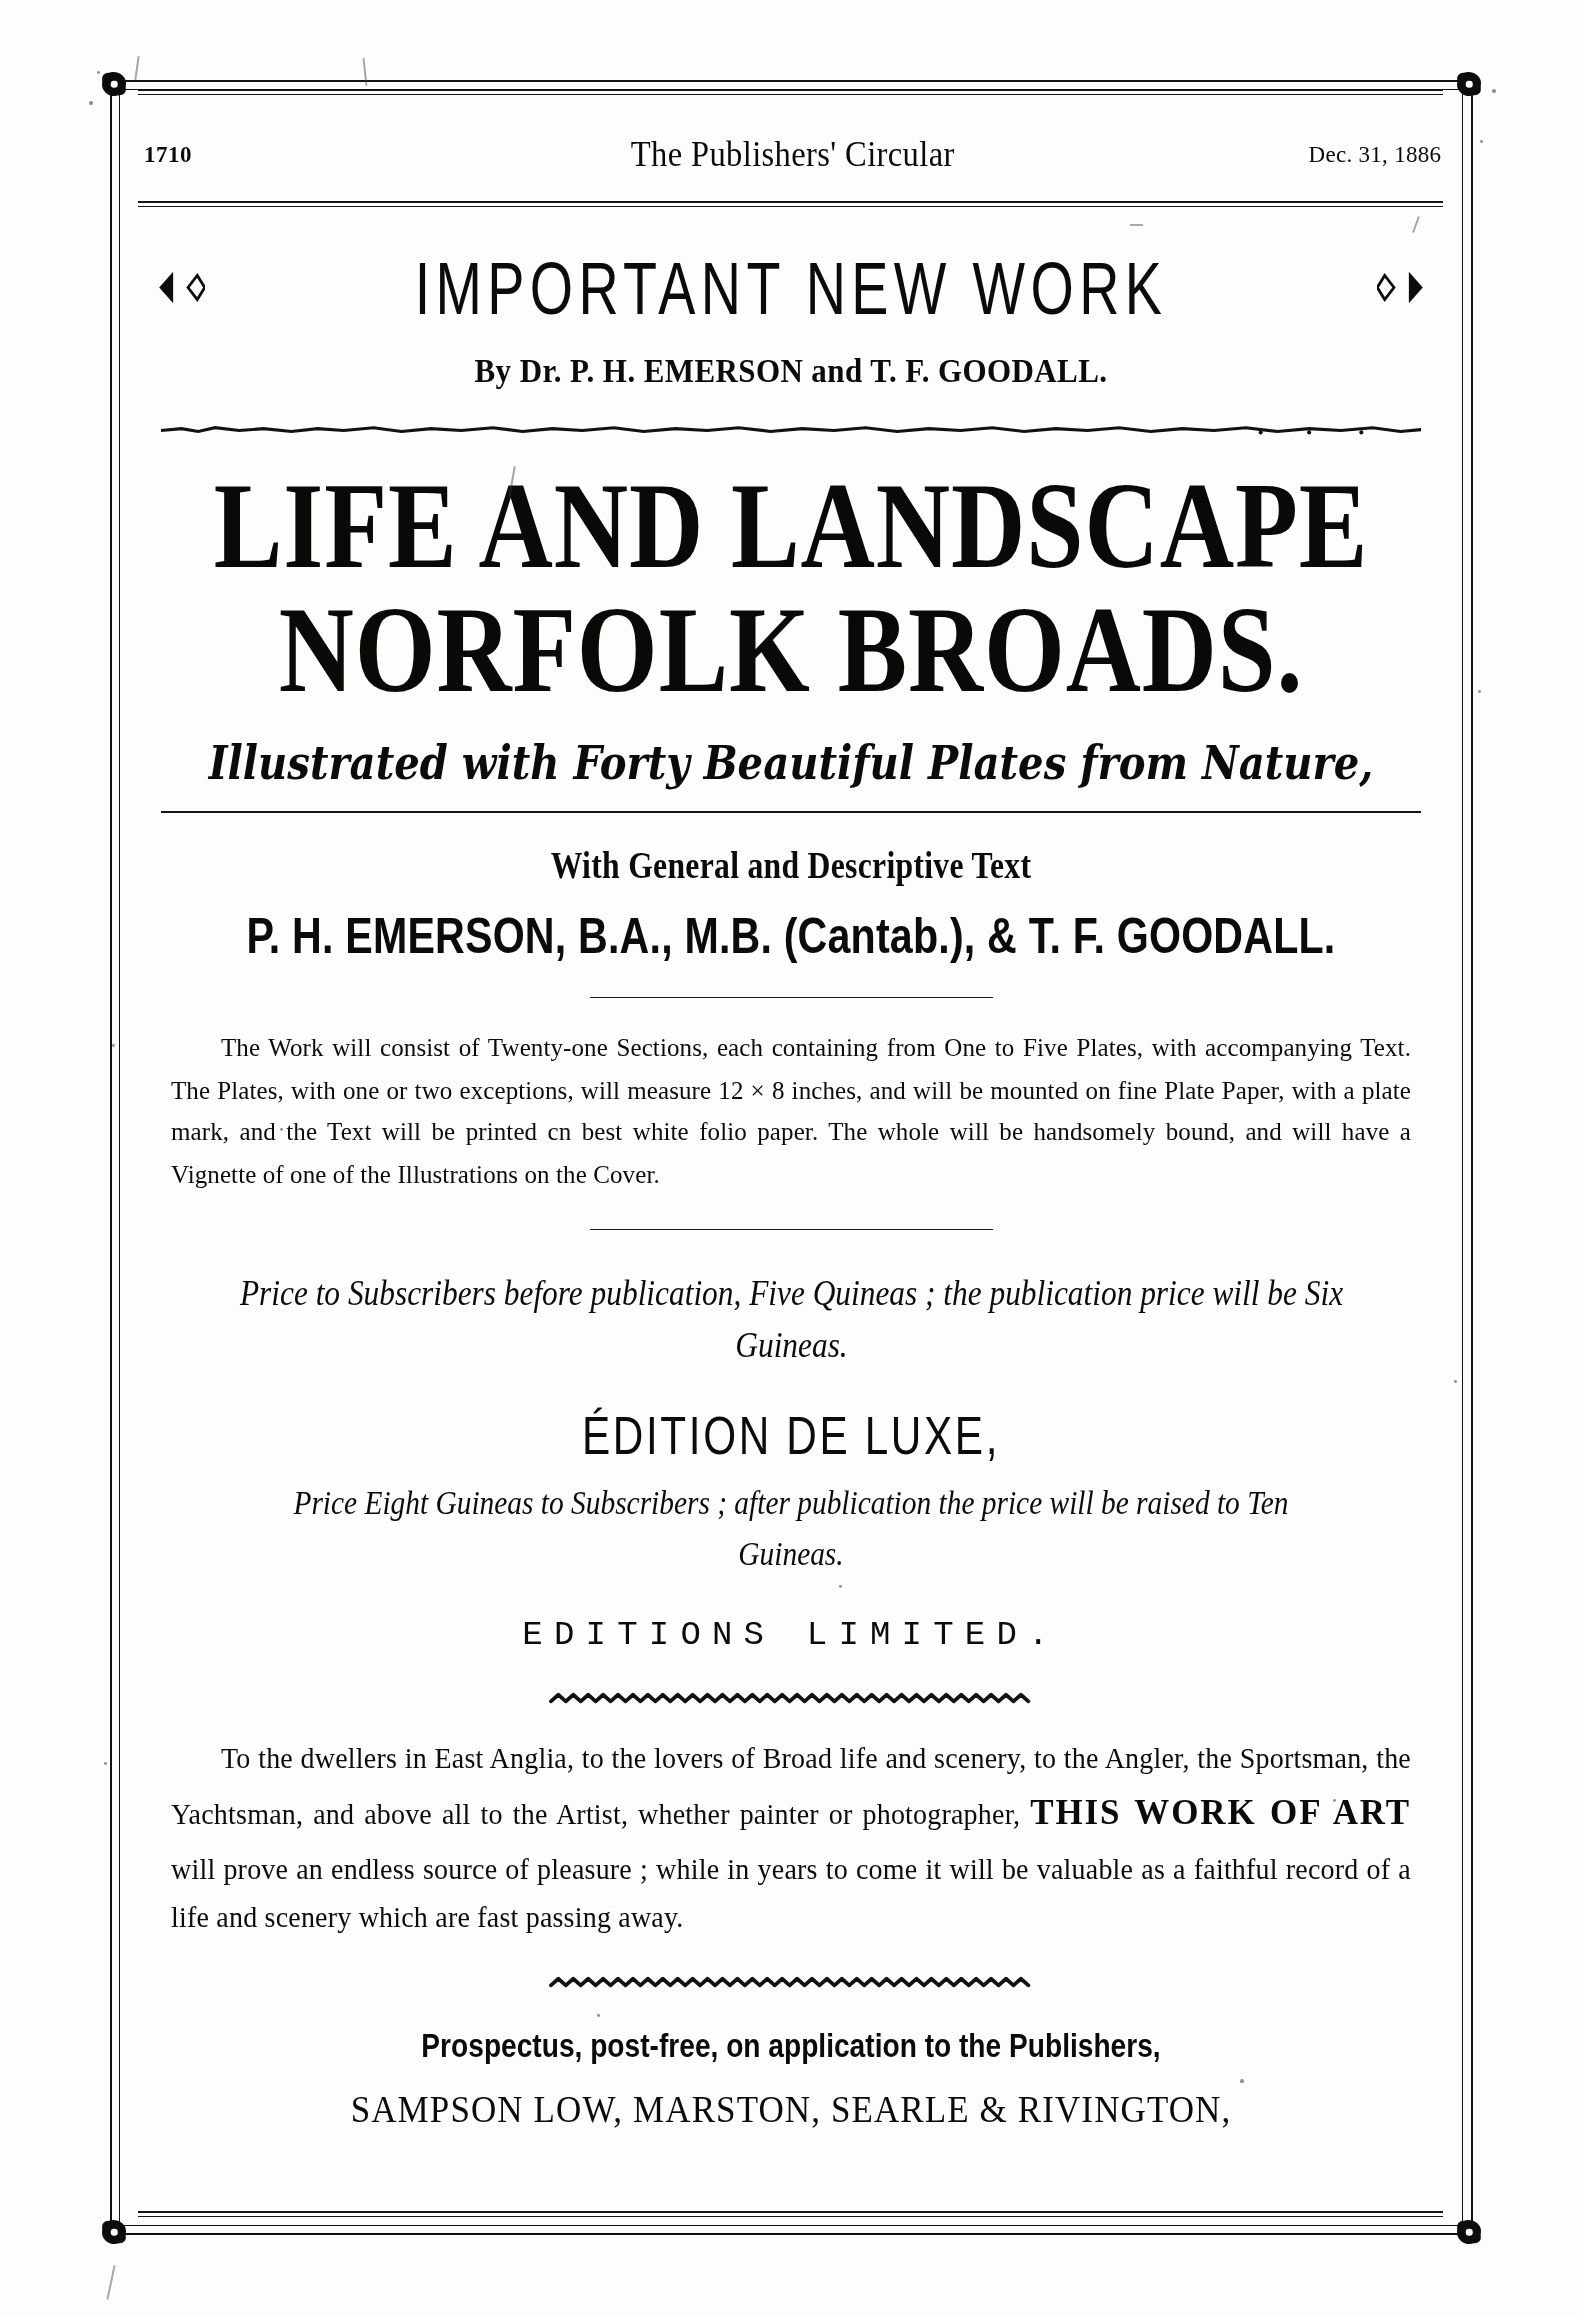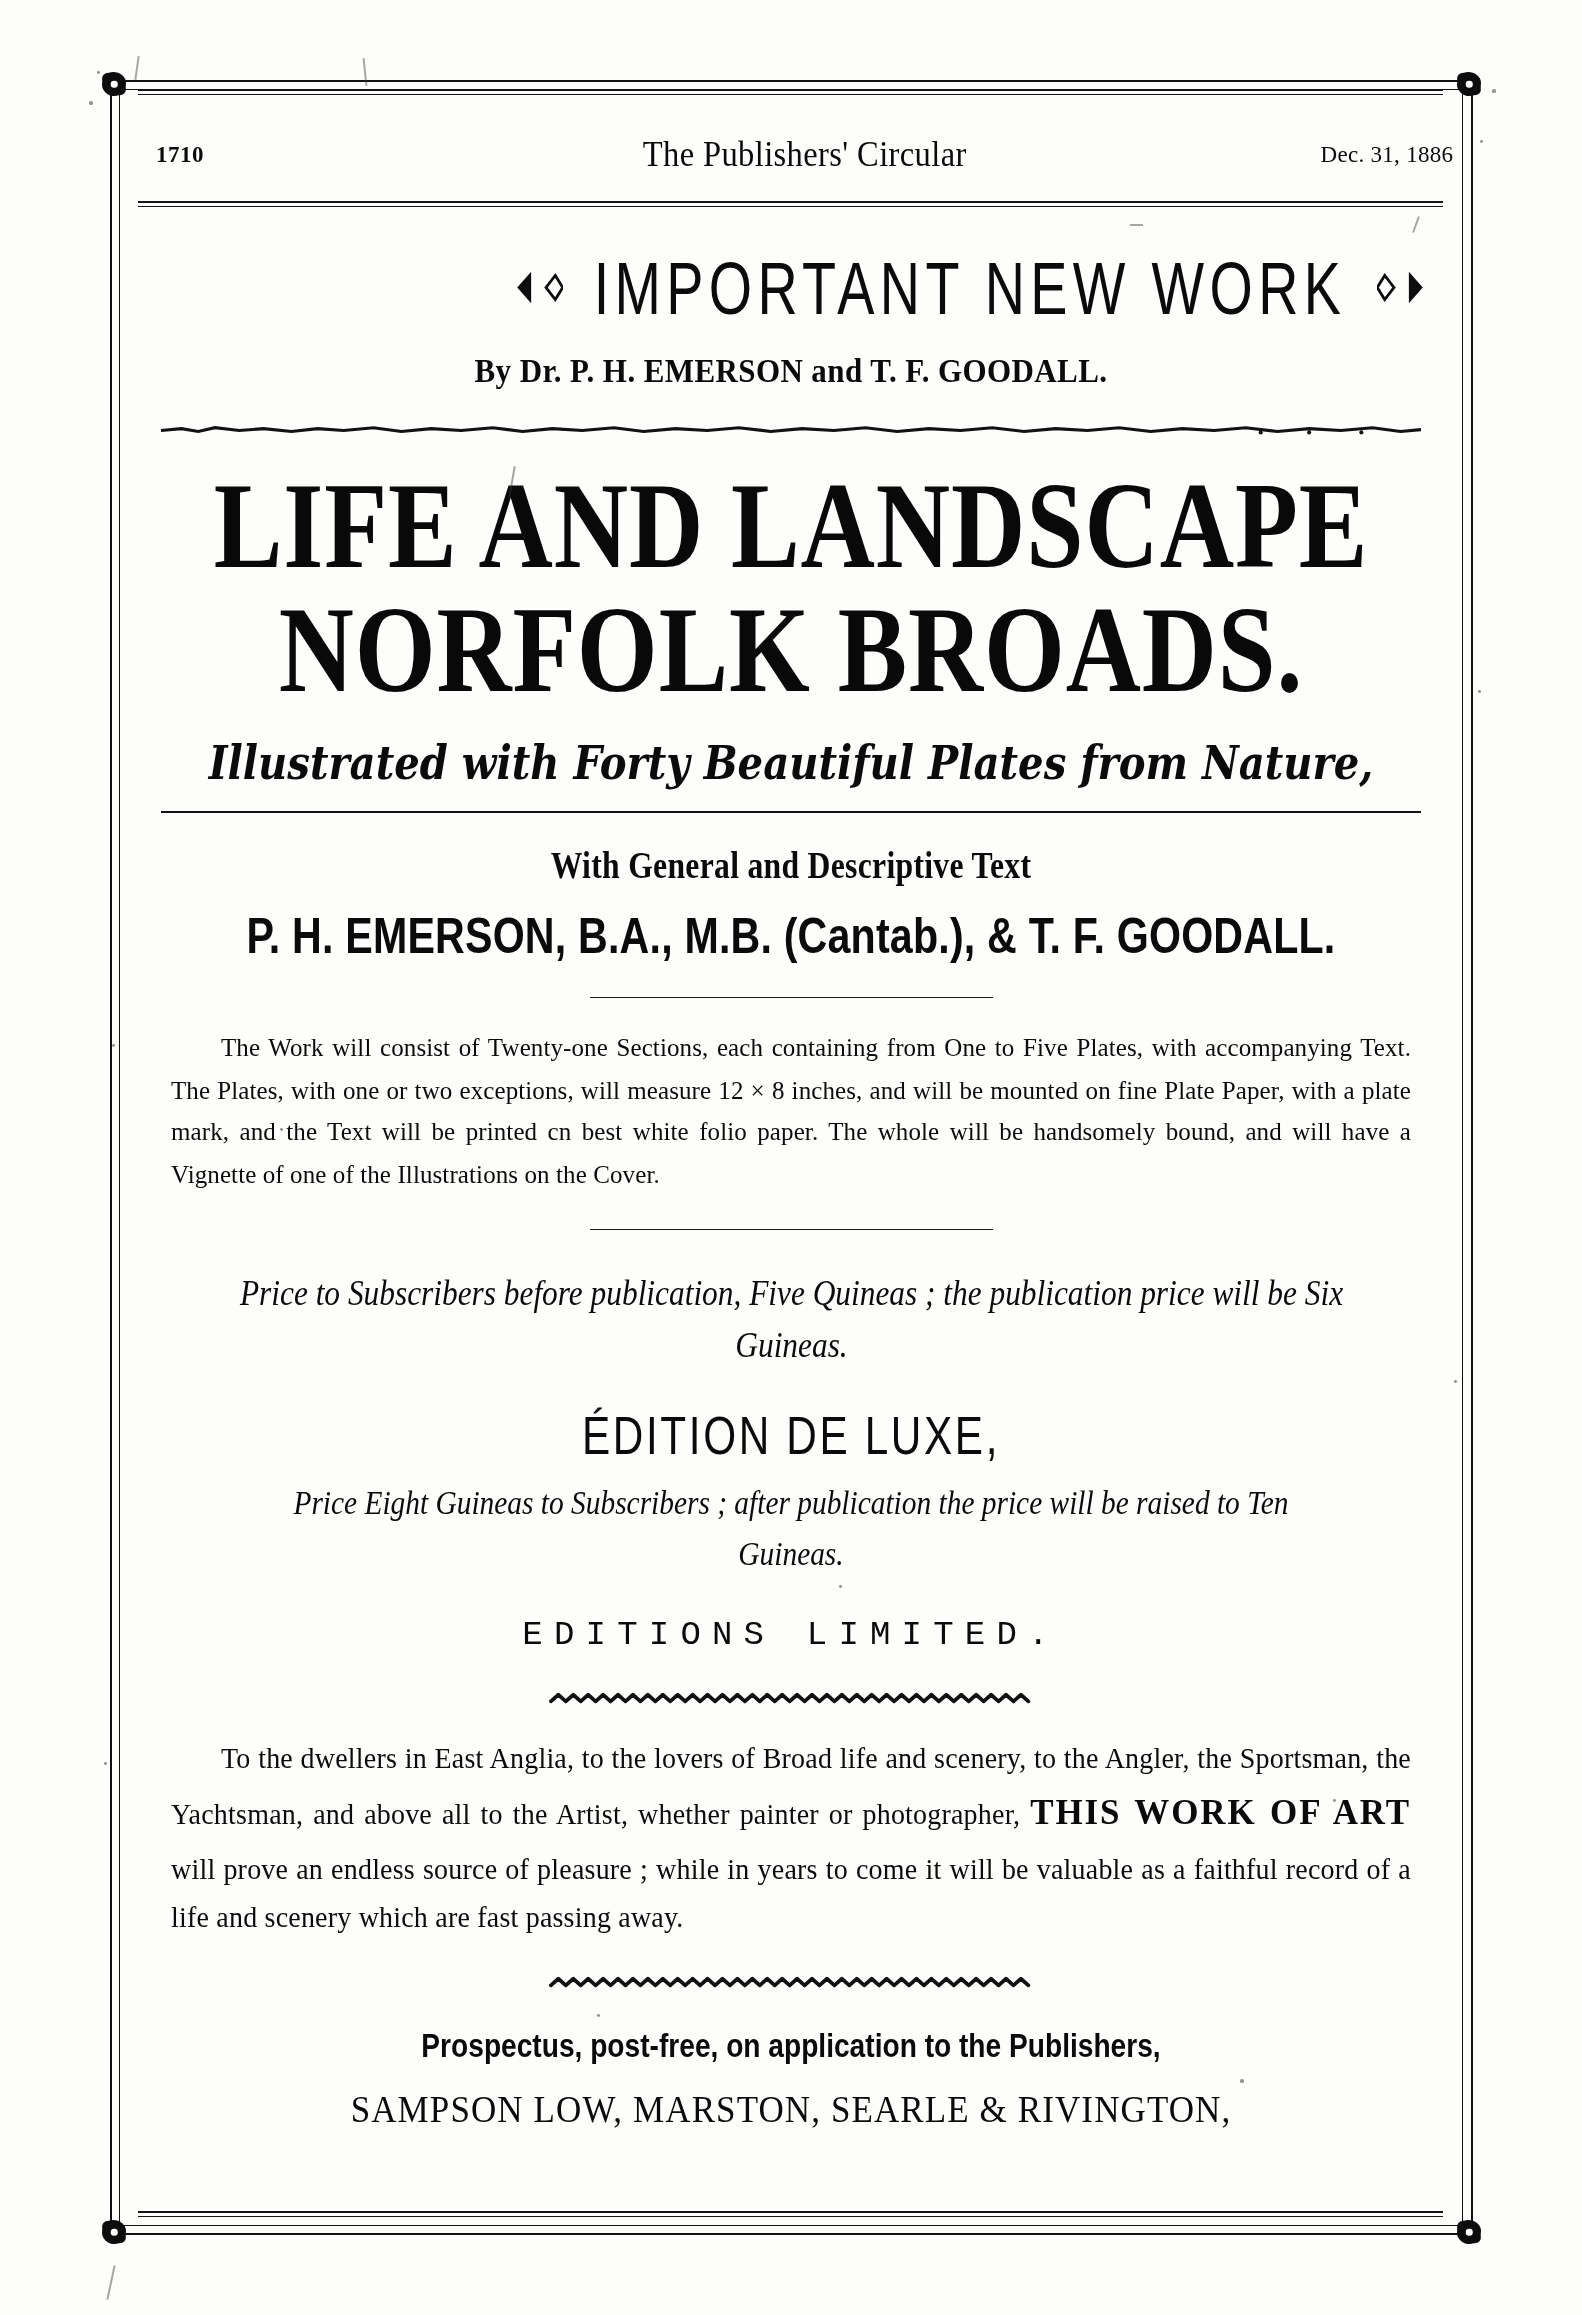--- a/index.html
+++ b/index.html
@@ -83,21 +83,21 @@
     left: 138px; width: 1305px;
     border-top: 2.8px solid #151515;
     border-bottom: 1.9px solid #151515;
     height: 2.8px;
   }
   .head-rule-top { top: 89px; }
   .head-rule-bot { top: 201px; }
 
   .head-row {
     position: absolute;
-    left: 156px; top: 127px;
+    left: 144px; top: 127px;
     width: 1303px; height: 56px;
     display: flex; align-items: center;
   }
   .folio {
     font-family: "Liberation Serif", serif;
     font-size: 23px;
     font-weight: 700;
     letter-spacing: 0.5px;
     width: 214px;
   }
@@ -123,21 +123,21 @@
     position: absolute;
     left: 158px; top: 224px;
     width: 1266px;
     text-align: center;
   }
 
   
   .imp-line {
     display: flex;
     align-items: center;
-    justify-content: flex-end;
+    justify-content: space-between;
     gap: 15px;
     margin-top: 30px;
   }
   .imp-text {
     font-family: "Liberation Sans", sans-serif;
     font-size: 58px;
     font-weight: 400;
     letter-spacing: 5.6px;
     transform: scaleY(1.28) scaleX(.96);
     transform-origin: center;

